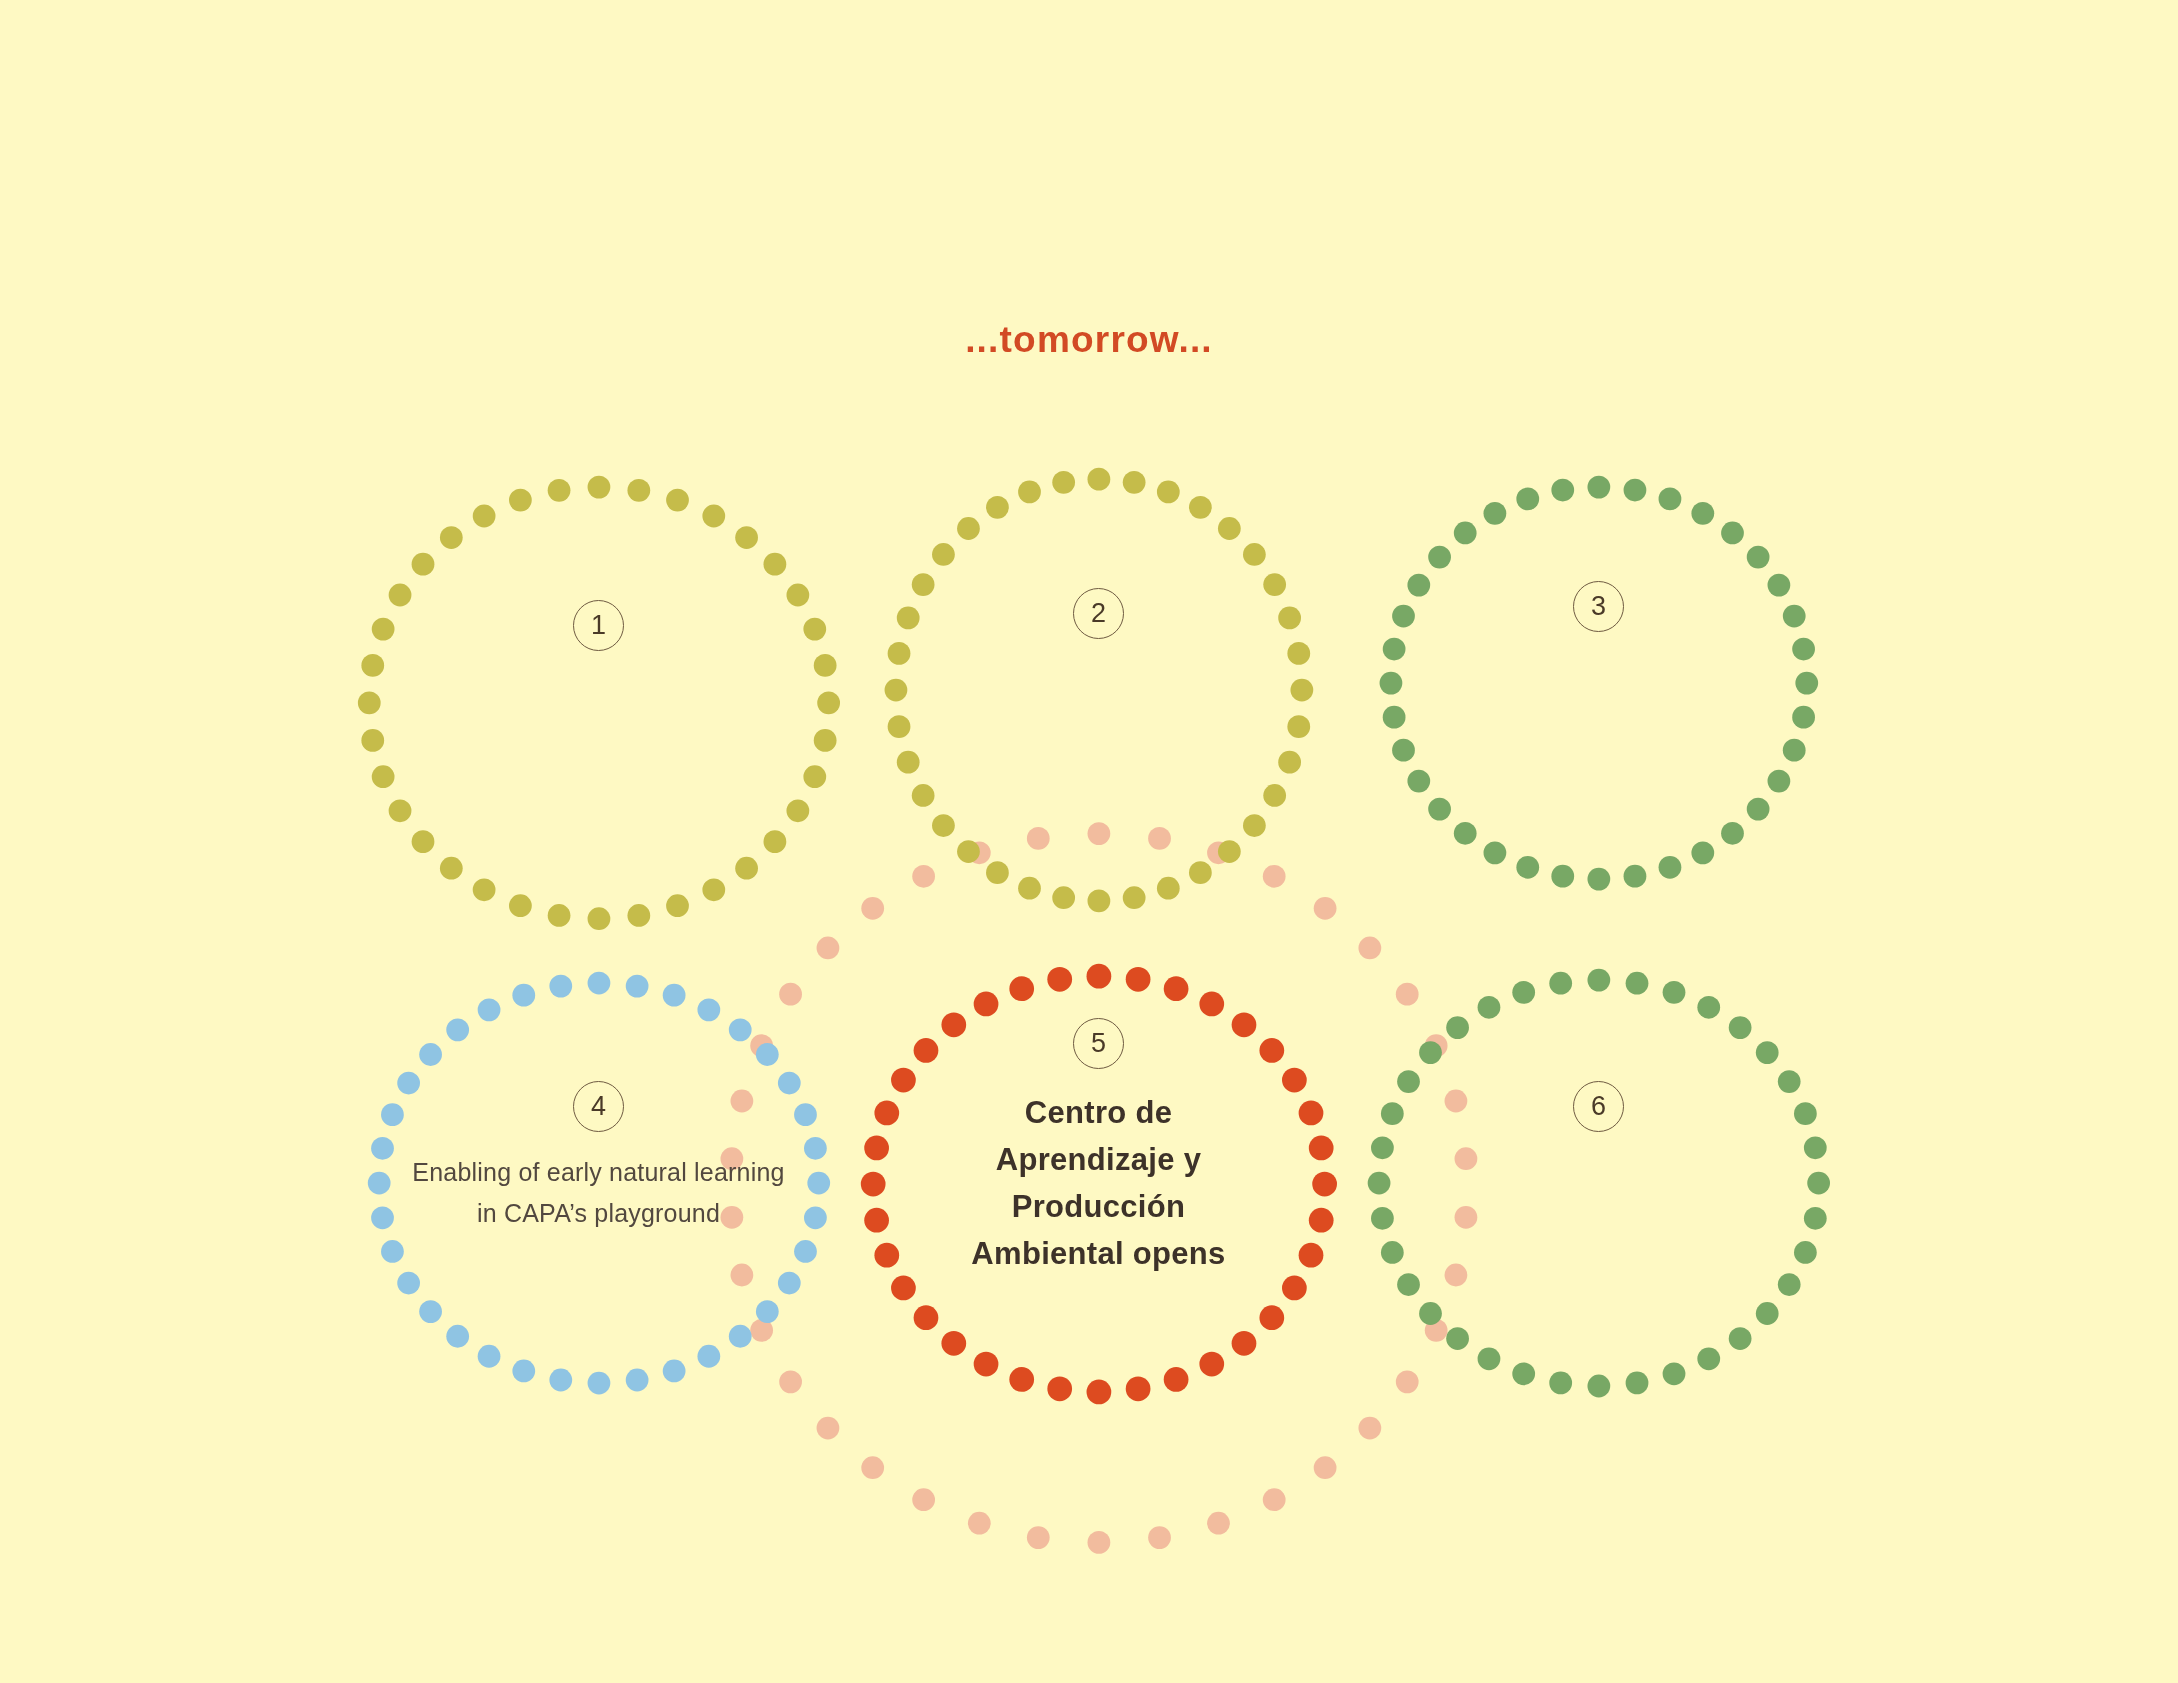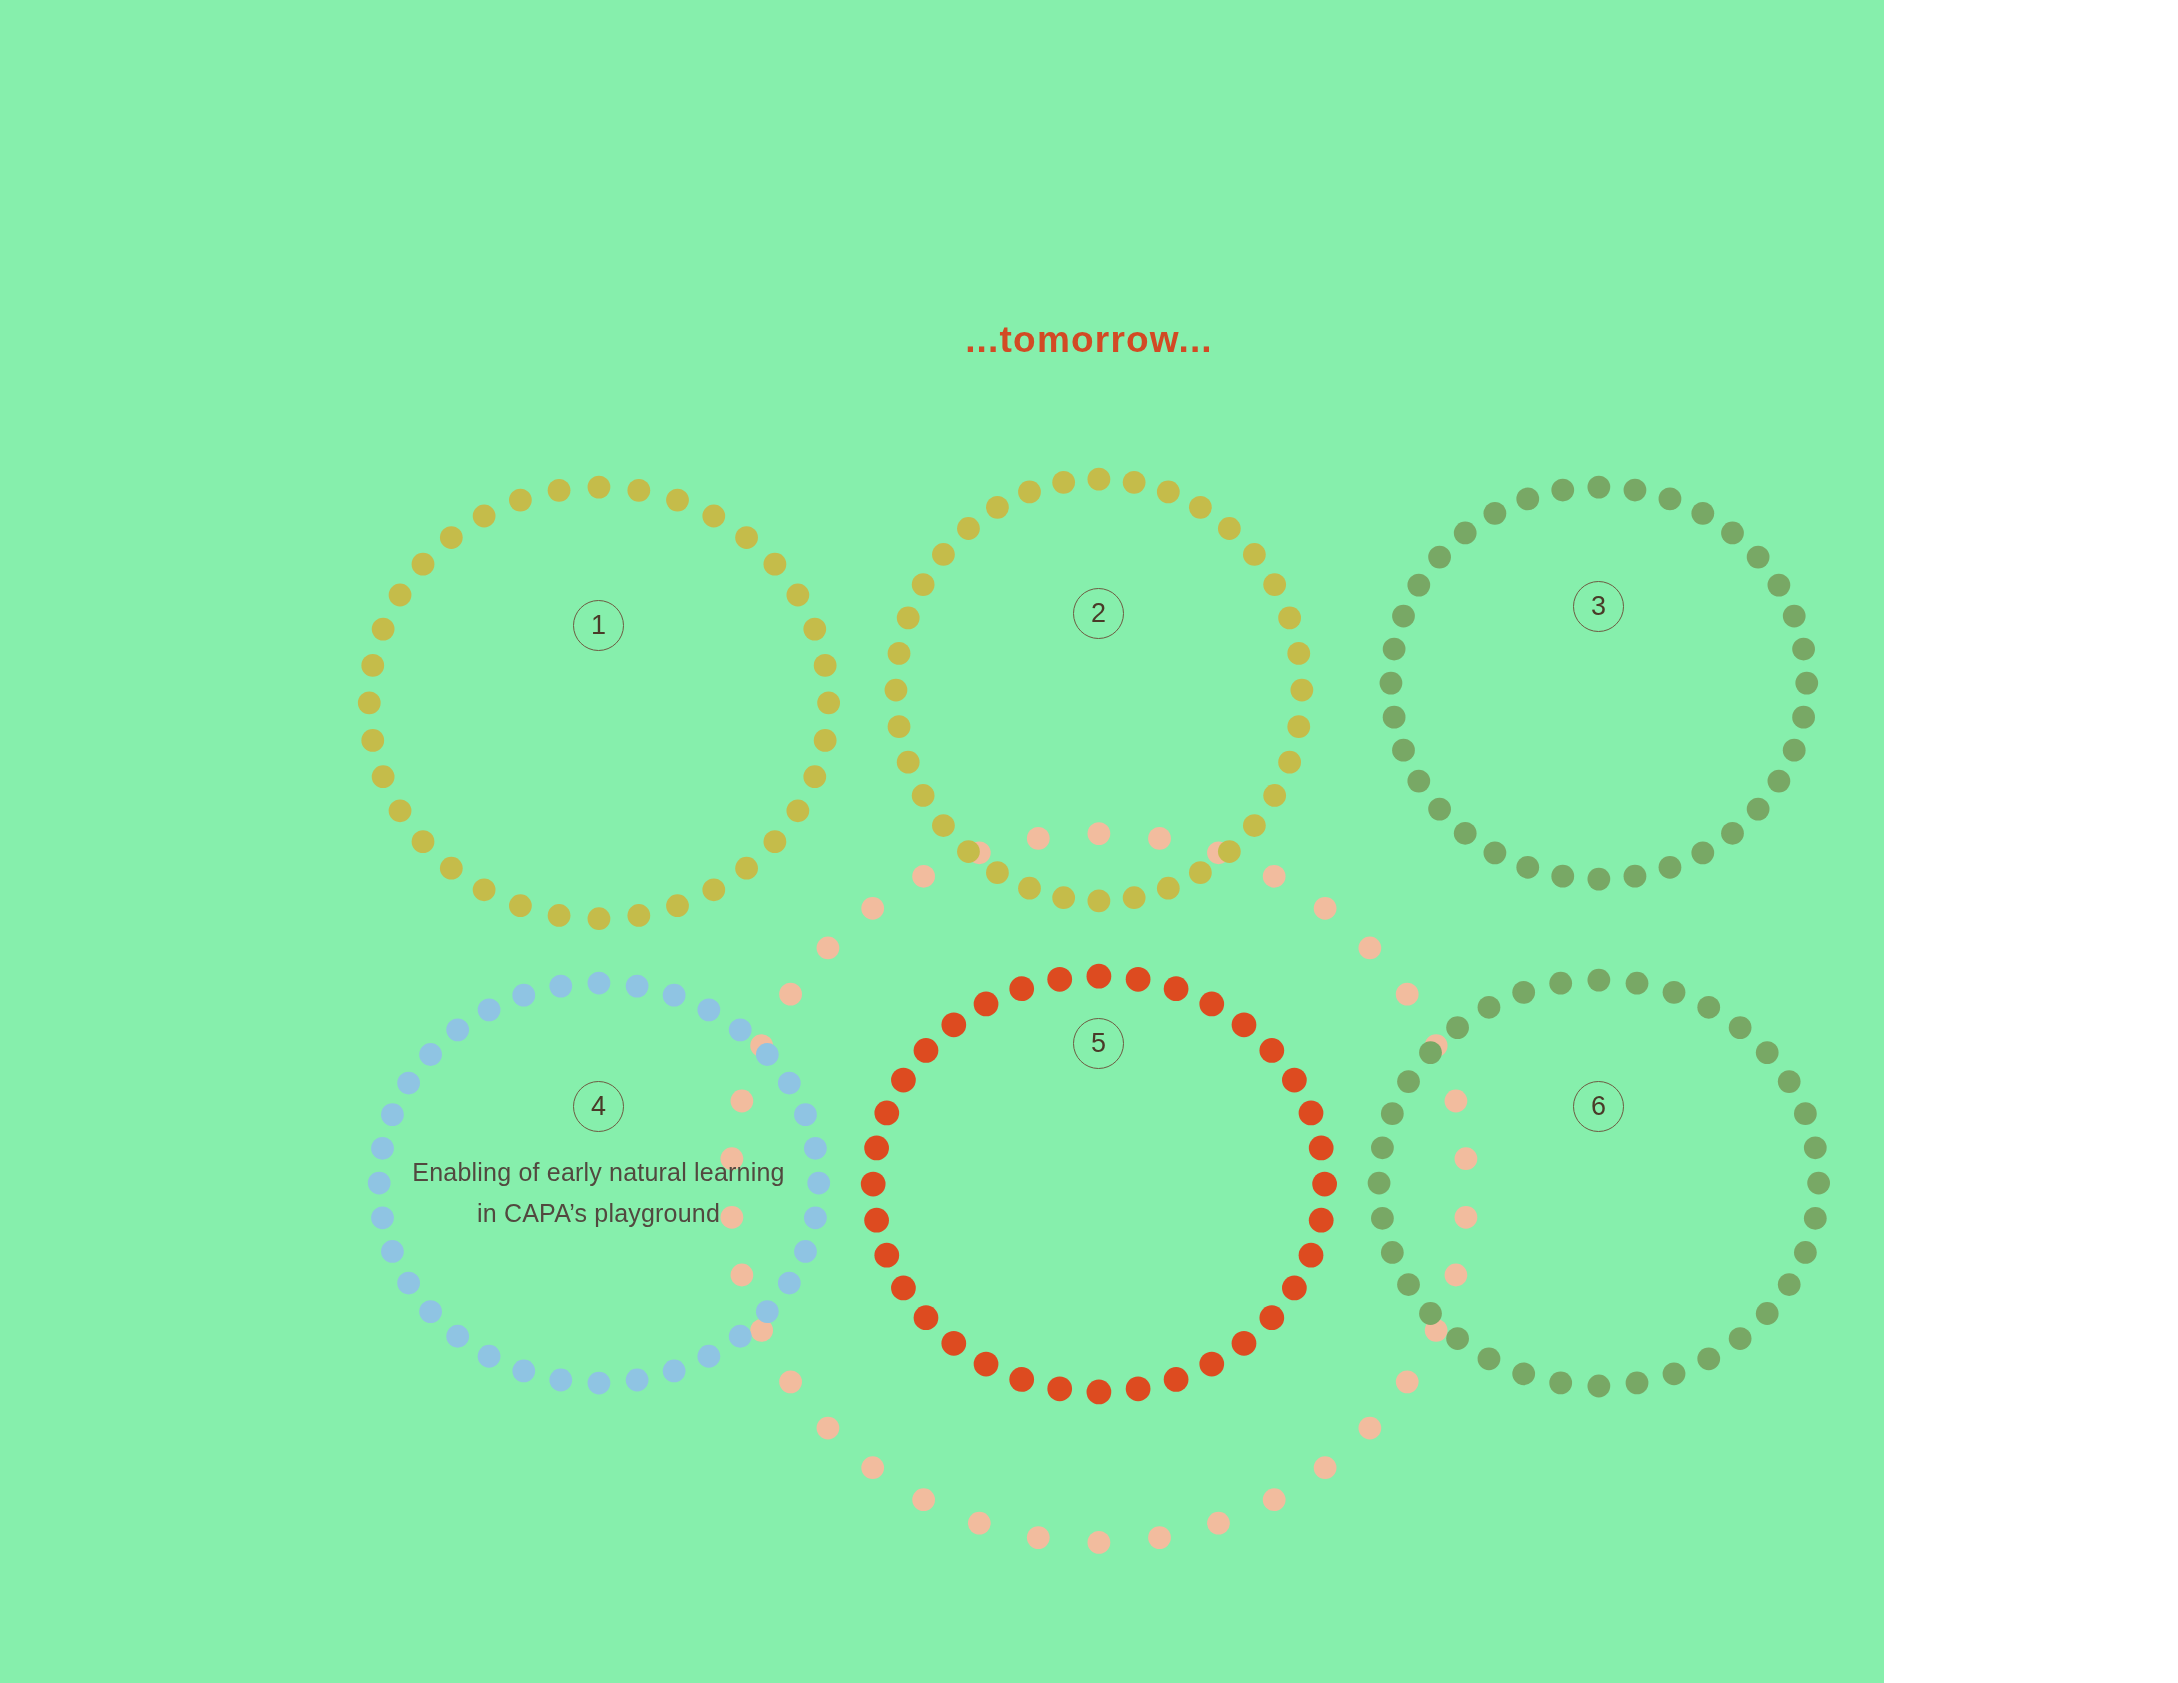--- a/index.html
+++ b/index.html
@@ -7,23 +7,23 @@
     margin: 0;
     padding: 0;
     background: #ffffff;
   }
   body {
     font-family: "Liberation Sans", sans-serif;
     -webkit-font-smoothing: antialiased;
   }
   #canvas {
     position: relative;
-    width: 1884px;
+    width: 2178px;
     height: 1683px;
-    background: #86efac;
+    background: #fef9c3;
     overflow: hidden;
   }
 
   
   #title {
     position: absolute;
     left: 0;
     top: 319px;
     width: 2178px;
     text-align: center;
@@ -377,20 +377,21 @@
       </div>
       <div class="node" style="left: 1599px; top: 581px;">
         <div class="node-badge">3</div>
       </div>
       <div class="node" style="left: 599px; top: 1081px;">
         <div class="node-badge">4</div>
         <div class="node-text">Enabling of early natural learning in CAPA’s playground</div>
       </div>
       <div class="node" style="left: 1099px; top: 1018px;">
         <div class="node-badge">5</div>
+        <div class="node-text emphasis">Centro de Aprendizaje y Producción Ambiental opens</div>
       </div>
       <div class="node" style="left: 1599px; top: 1081px;">
         <div class="node-badge">6</div>
       </div>
     </div>
 
 </div>
 
 
 </body></html>

